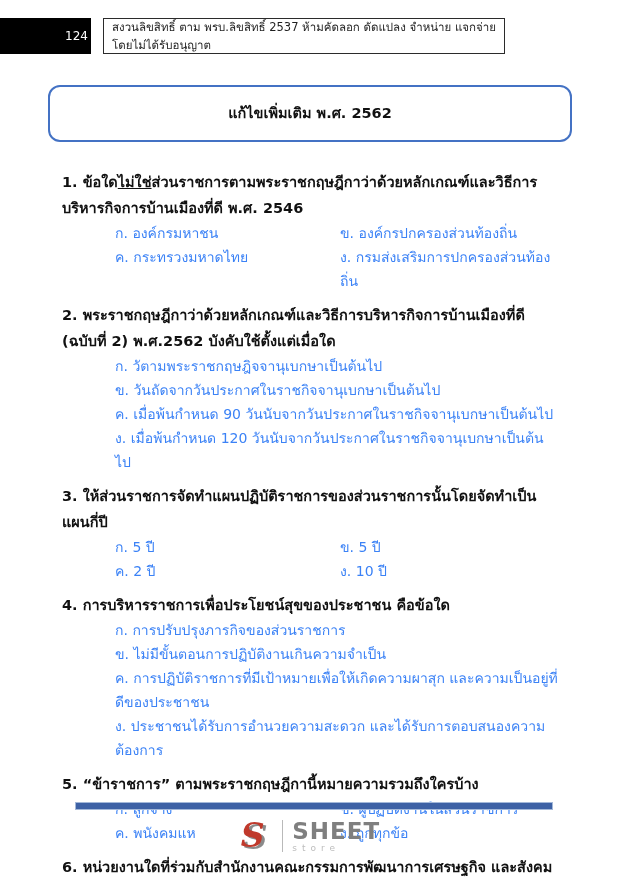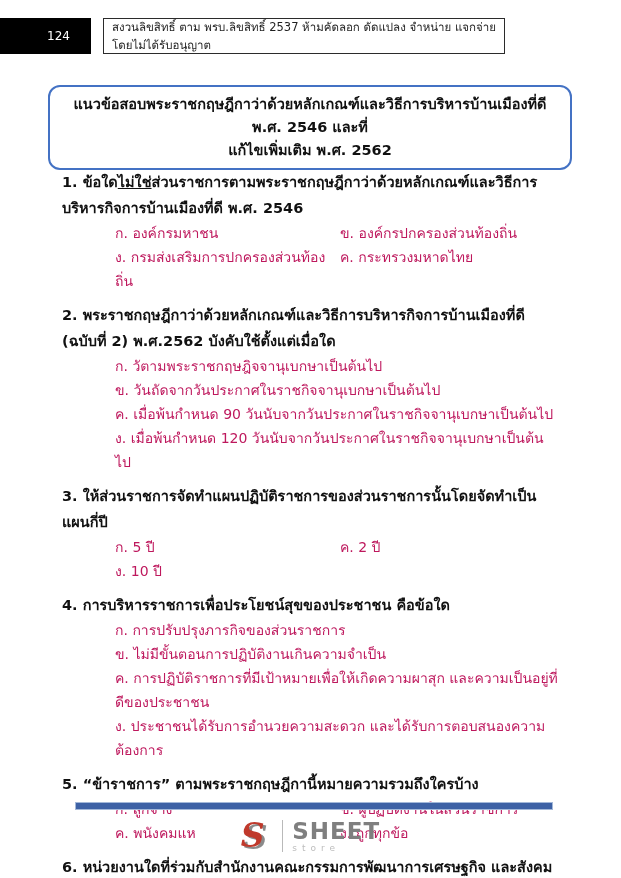--- a/index.html
+++ b/index.html
@@ -22,21 +22,21 @@
     align-items: stretch;
     height: 36px;
   }
   .page-number-box {
     width: 91px;
     background: #000000;
     color: #ffffff;
     display: flex;
     align-items: center;
     justify-content: flex-end;
-    padding-right: 21px;
+    padding-right: 3px;
     font-size: 12px;
   }
   .copyright-box {
     margin-left: 12px;
     width: 402px;
     border: 1px solid #2b2b2b;
     display: flex;
     align-items: center;
     justify-content: center;
     font-size: 11.5px;
@@ -78,21 +78,21 @@
     font-size: 14.5px;
     line-height: 26px;
     margin-top: 9px;
     text-align: left;
     color: #111111;
   }
   .q-text .u { text-decoration: underline; }
   .options {
     margin-left: 53px;
     font-size: 14px;
-    color: #be185d;
+    color: #3b82f6;
   }
   .options .option {
     display: block;
     line-height: 24px;
     white-space: pre-wrap;
   }
   .options.two-col {
     display: grid;
     grid-template-columns: 225px 1fr;
   }
@@ -161,50 +161,50 @@
   <div class="header-row">
     <div class="page-number-box">
       <span>124</span>
     </div>
     <div class="copyright-box">
       <span>สงวนลิขสิทธิ์ ตาม พรบ.ลิขสิทธิ์ 2537 ห้ามคัดลอก ดัดแปลง จำหน่าย แจกจ่าย โดยไม่ได้รับอนุญาต</span>
     </div>
   </div>
 
   <div class="title-box">
-    <p>แนวข้อสอบพระราชกฤษฎีกาว่าด้วยหลักเกณฑ์และวิธีการบริหารบ้านเมืองที่ดี พ.ศ. 2546 และที่</p>
     <p>แก้ไขเพิ่มเติม พ.ศ. 2562</p>
   </div>
 
   <div class="content">
 
     <div>
       <p class="q-text"><span>1. ข้อใด</span><span class="u">ไม่ใช่</span><span>ส่วนราชการตามพระราชกฤษฎีกาว่าด้วยหลักเกณฑ์และวิธีการบริหารกิจการบ้านเมืองที่ดี พ.ศ. 2546</span></p>
       <div class="options two-col">
         <span class="option">ก. องค์กรมหาชน</span>
         <span class="option">ข. องค์กรปกครองส่วนท้องถิ่น</span>
+        <span class="option">ค. กระทรวงมหาดไทย</span>
         <span class="option">ง. กรมส่งเสริมการปกครองส่วนท้องถิ่น</span>
-        <span class="option">ค. กระทรวงมหาดไทย</span>
       </div>
     </div>
 
     <div>
       <p class="q-text">2. พระราชกฤษฎีกาว่าด้วยหลักเกณฑ์และวิธีการบริหารกิจการบ้านเมืองที่ดี (ฉบับที่ 2) พ.ศ.2562 บังคับใช้ตั้งแต่เมื่อใด</p>
       <div class="options">
         <span class="option">ก. วัตามพระราชกฤษฎิจจานุเบกษาเป็นต้นไป</span>
         <span class="option">ข. วันถัดจากวันประกาศในราชกิจจานุเบกษาเป็นต้นไป</span>
         <span class="option">ค. เมื่อพ้นกำหนด 90 วันนับจากวันประกาศในราชกิจจานุเบกษาเป็นต้นไป</span>
         <span class="option">ง. เมื่อพ้นกำหนด 120 วันนับจากวันประกาศในราชกิจจานุเบกษาเป็นต้นไป</span>
       </div>
     </div>
 
     <div>
       <p class="q-text">3. ให้ส่วนราชการจัดทำแผนปฏิบัติราชการของส่วนราชการนั้นโดยจัดทำเป็นแผนกี่ปี</p>
       <div class="options two-col">
         <span class="option">ก. 5 ปี</span>
+        <span class="option">ข. 5 ปี</span>
         <span class="option">ค. 2 ปี</span>
         <span class="option">ง. 10 ปี</span>
       </div>
     </div>
 
     <div>
       <p class="q-text">4. การบริหารราชการเพื่อประโยชน์สุขของประชาชน คือข้อใด</p>
       <div class="options">
         <span class="option">ก. การปรับปรุงภารกิจของส่วนราชการ</span>
         <span class="option">ข. ไม่มีขั้นตอนการปฏิบัติงานเกินความจำเป็น</span>

